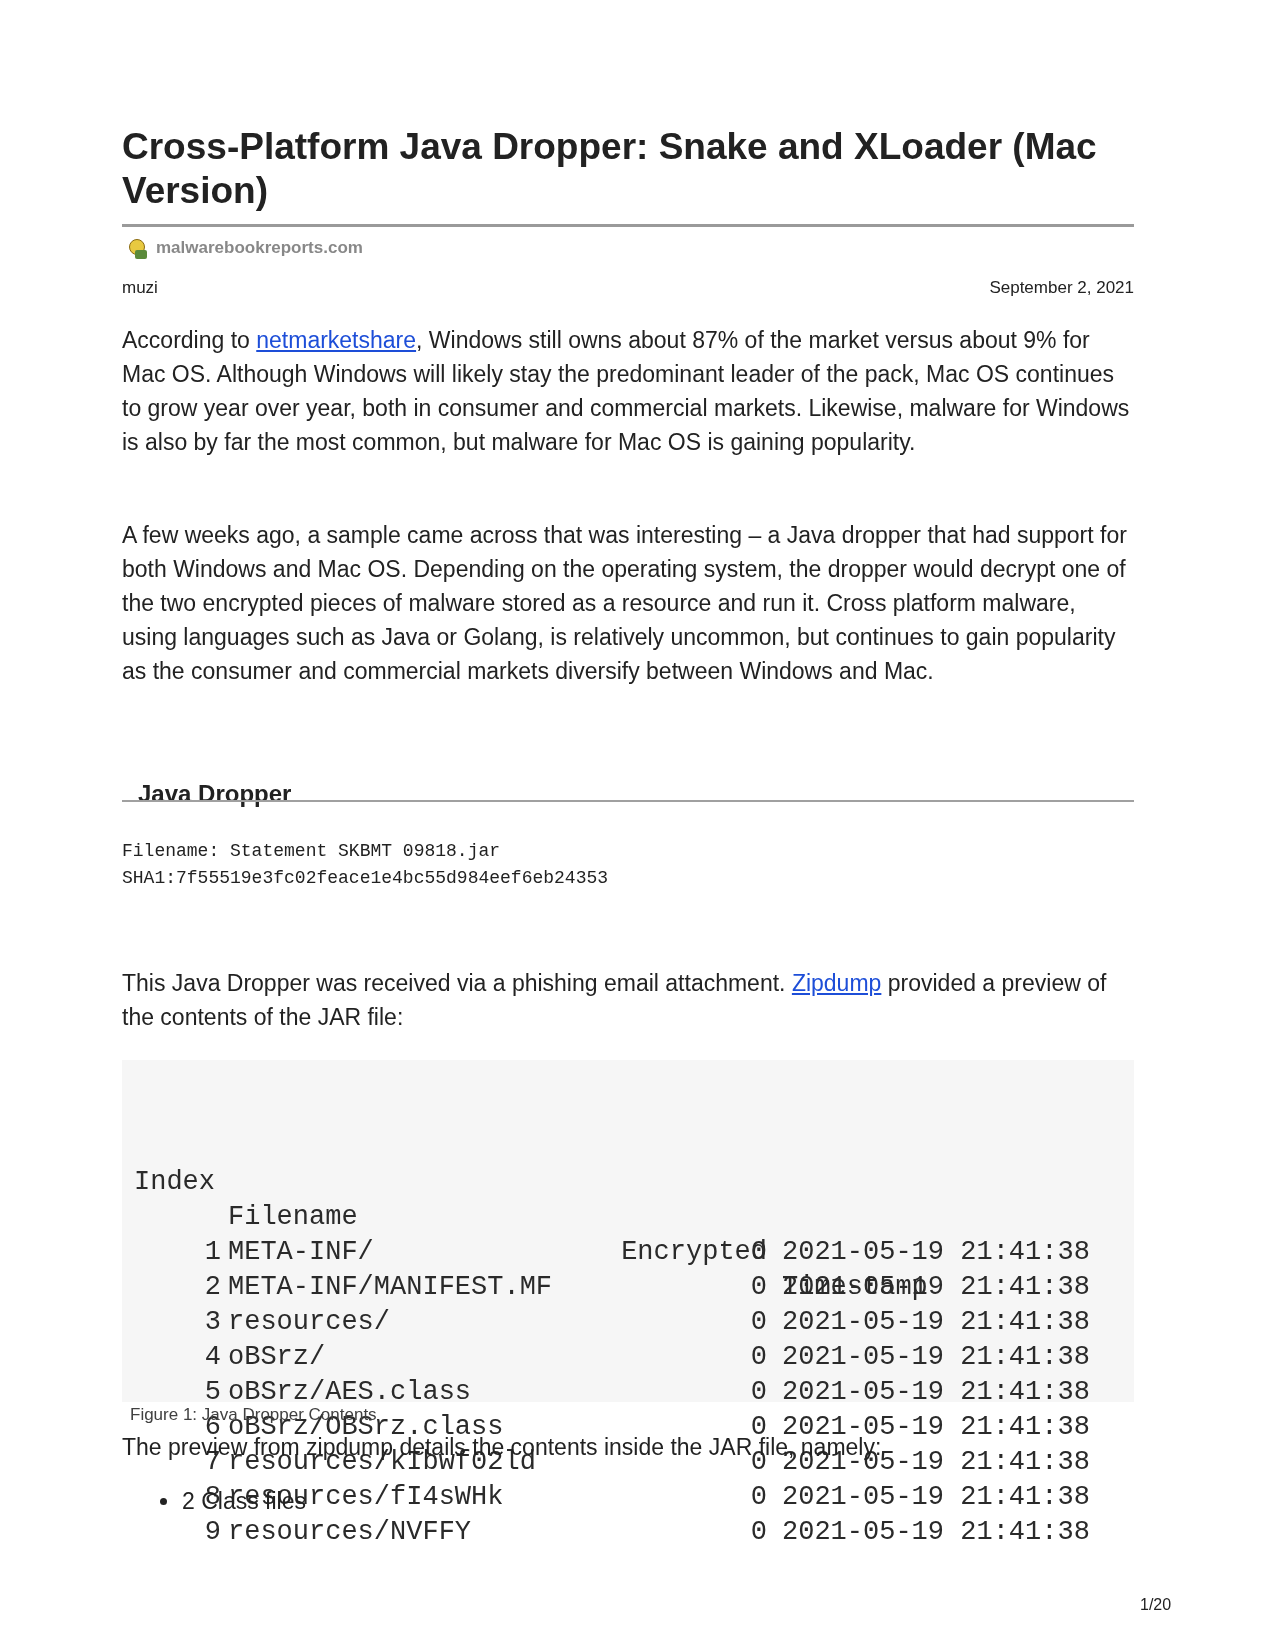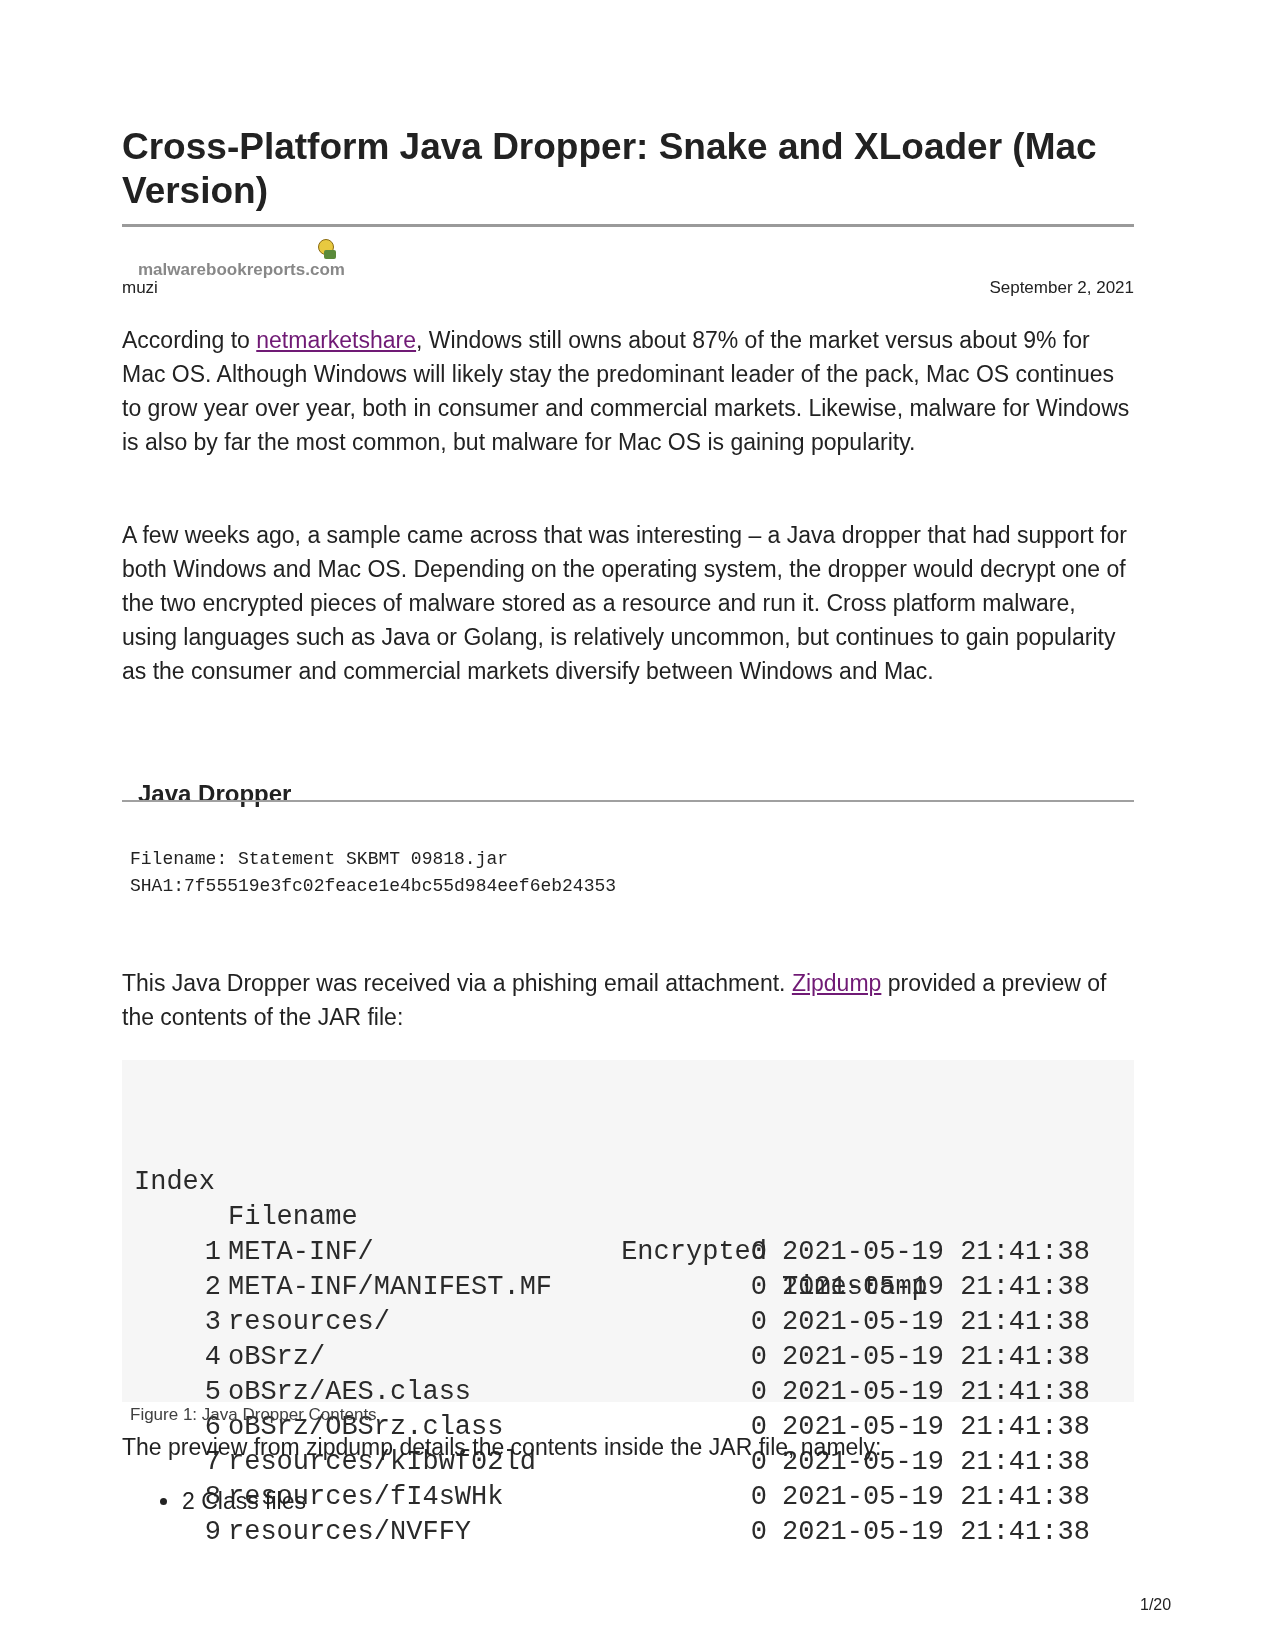--- a/index.html
+++ b/index.html
@@ -6,38 +6,38 @@
   body {
     width: 1275px; height: 1650px; position: relative; overflow: hidden;
     font-family: "Liberation Sans", sans-serif; color: #222222;
   }
   .page { position: absolute; left: 122px; width: 1012px; top: 0; }
   .title {
     position: absolute; top: 125px; left: 0; width: 1012px;
     font-size: 37px; font-weight: bold; line-height: 44px; color: #222222; margin: 0;
   }
   .title-rule { position: absolute; top: 224px; left: 0; width: 1012px; height: 3px; background: #9a9a9a; }
-  .source { position: absolute; top: 238px; left: 16px; font-size: 17px; color: #888888; display: flex; align-items: flex-end; white-space: nowrap; flex-direction: column; }
+  .source { position: absolute; top: 238px; left: 4px; font-size: 17px; color: #888888; display: flex; align-items: flex-start; white-space: nowrap; }
   .favicon { width: 24px; height: 22px; margin-right: 6px; position: relative; }
   .favicon .head { position: absolute; left: 3px; top: 1px; width: 14px; height: 14px; border-radius: 50%; background: #e8c940; border: 1px solid #8a6a10; }
   .favicon .body2 { position: absolute; left: 9px; top: 12px; width: 12px; height: 9px; background: #5a8a3a; border-radius: 2px; }
   .source .domain { font-weight: bold; color: #888888; }
   .byline { position: absolute; top: 278px; left: 0; width: 1012px; font-size: 17px; color: #222222; }
   .byline .author { position: absolute; left: 0; top: 0; }
   .byline .date { position: absolute; right: 0; top: 0; }
   .para {
     position: absolute; left: 0; width: 1012px; margin: 0;
     font-size: 23px; line-height: 34px; color: #222222;
   }
-  .para a { color: #701a75; text-decoration: underline; margin-top: 24px; }
+  .para a { color: #1d4ed8; text-decoration: underline; margin-top: 24px; }
   .p1 { top: 323px; }
   .p2 { top: 518px; }
   .h2 { position: absolute; top: 760px; left: 0; margin: 16px; font-size: 24px; font-weight: bold; color: #222222; line-height: 36px; }
   .h2-rule { position: absolute; top: 800px; left: 0; width: 1012px; height: 2px; background: #a0a0a0; }
-  .code { position: absolute; top: 838px; left: 0; margin: 8px; font-family: "Liberation Mono", monospace; font-size: 18px; line-height: 26.5px; color: #222222; white-space: pre; }
+  .code { position: absolute; top: 838px; left: 0; margin: 0; font-family: "Liberation Mono", monospace; font-size: 18px; line-height: 26.5px; color: #222222; white-space: pre; }
   .p3 { top: 966px; }
   .zip {
     position: absolute; top: 1060px; left: 0; width: 1012px; height: 342px;
     background: #f6f6f6; font-family: "Liberation Mono", monospace; font-size: 27px;
     line-height: 35px; color: #2a2a2a; white-space: pre;
   }
   .zip .row { height: 35px; position: relative; }
   .zip .c-idx { position: absolute; left: 0; width: 87px; text-align: right; margin-left: 12px; }
   .zip .c-idx.hdr { text-align: left; }
   .zip .c-name { position: absolute; left: 106px; }

